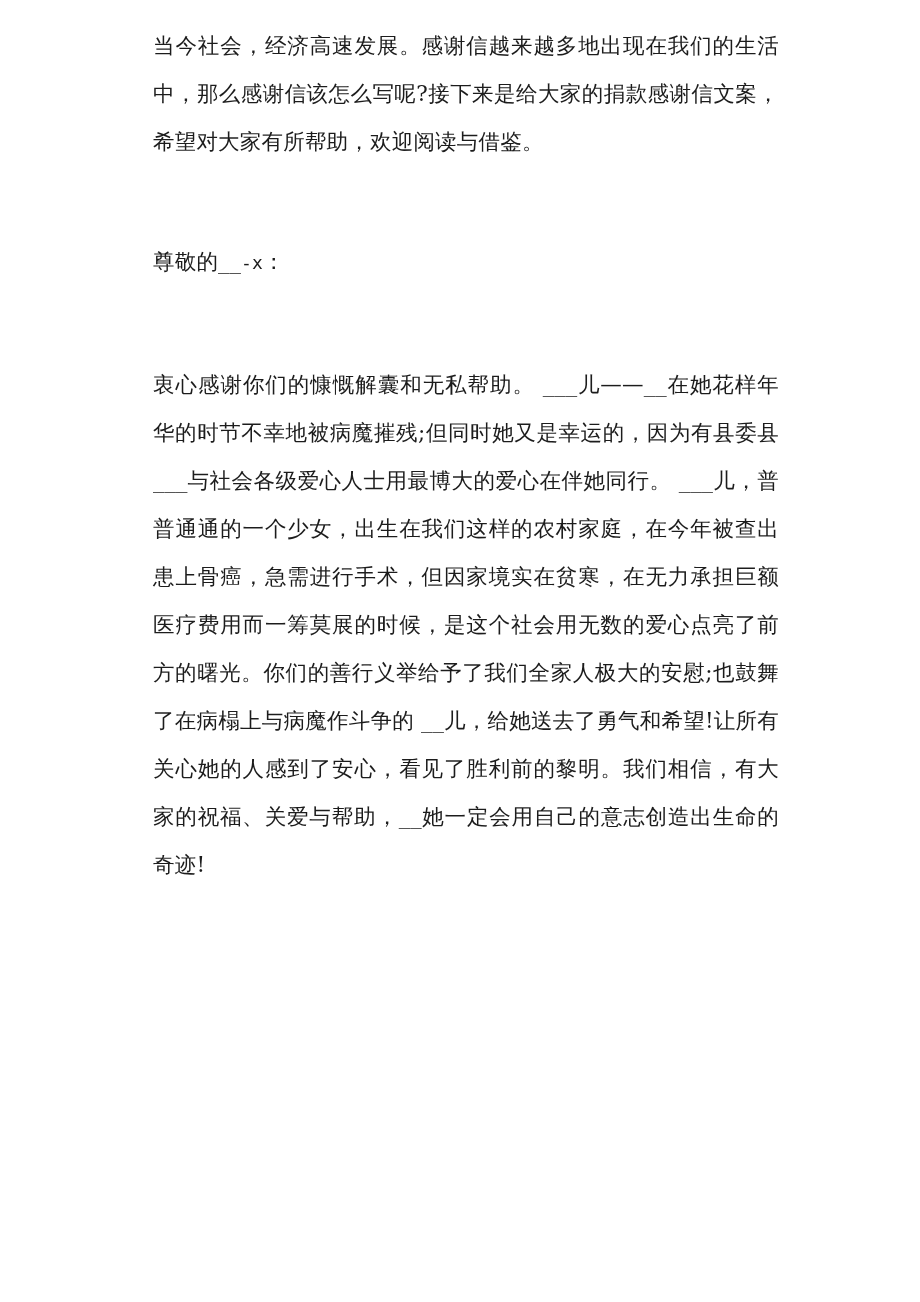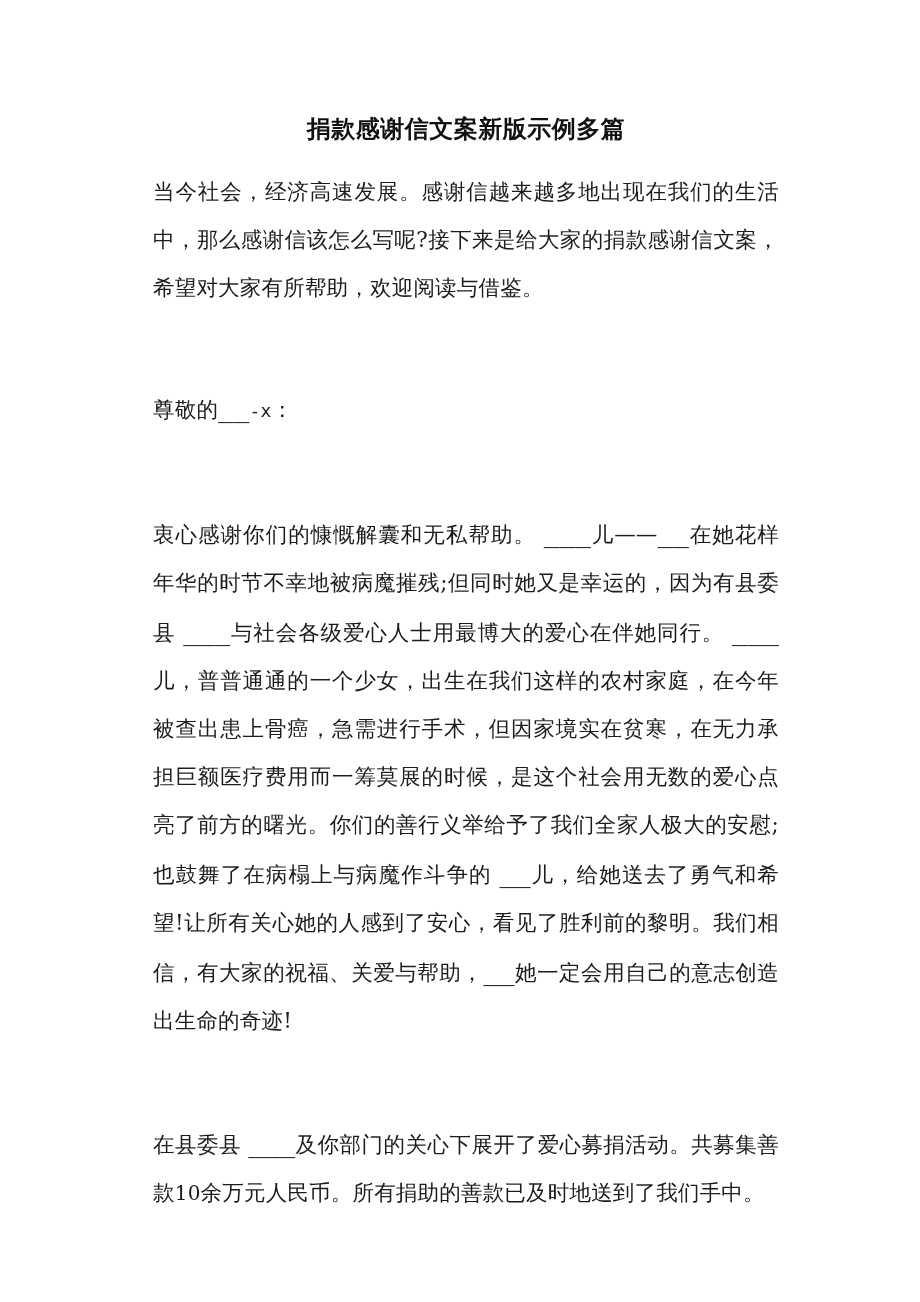--- a/index.html
+++ b/index.html
@@ -57,50 +57,48 @@
   .para.first {
     margin-top: 22px;
   }
 
   .spacer-sm { height: 48px; }
   .spacer-md { height: 50px; }
 
   
   .ph {
     font-family: "DejaVu Sans Mono", "Liberation Mono", monospace;
-    font-size: 26px;
+    font-size: 19px;
     letter-spacing: 0px;
   }
 
   .lat {
     font-family: "DejaVu Sans Mono", "Liberation Mono", monospace;
     font-size: 18px;
   }
 
   .num {
     font-family: "DejaVu Serif", "Liberation Serif", serif;
     font-size: 20px;
   }
 </style>
 </head>
 <body>
 
 <div class="page">
   <div class="doc-body">
 
-    <h1 class="doc-title">捐款感谢信文案新版示例多篇</h1>
 
     <p class="para first"><span>当今社会，经济高速发展。感谢信越来越多地出现在我们的生活中，那么感谢信该怎么写呢?接下来是给大家的捐款感谢信文案，希望对大家有所帮助，欢迎阅读与借鉴。</span></p>
 
     <div class="spacer-sm"></div>
 
     <p class="para"><span>尊敬的</span><span class="ph">__</span><span class="lat">-x</span><span>：</span></p>
 
     <div class="spacer-md"></div>
 
     <p class="para"><span>衷心感谢你们的慷慨解囊和无私帮助。 </span><span class="ph">___</span><span>儿——</span><span class="ph">__</span><span>在她花样年华的时节不幸地被病魔摧残;但同时她又是幸运的，因为有县委县 </span><span class="ph">___</span><span>与社会各级爱心人士用最博大的爱心在伴她同行。 </span><span class="ph">___</span><span>儿，普普通通的一个少女，出生在我们这样的农村家庭，在今年被查出患上骨癌，急需进行手术，但因家境实在贫寒，在无力承担巨额医疗费用而一筹莫展的时候，是这个社会用无数的爱心点亮了前方的曙光。你们的善行义举给予了我们全家人极大的安慰;也鼓舞了在病榻上与病魔作斗争的 </span><span class="ph">__</span><span>儿，给她送去了勇气和希望!让所有关心她的人感到了安心，看见了胜利前的黎明。我们相信，有大家的祝福、关爱与帮助，</span><span class="ph">__</span><span>她一定会用自己的意志创造出生命的奇迹!</span></p>
 
     <div class="spacer-md"></div>
 
-    <p class="para"><span>在县委县 </span><span class="ph">___</span><span>及你部门的关心下展开了爱心募捐活动。共募集善款</span><span class="num">10</span><span>余万元人民币。所有捐助的善款已及时地送到了我们手中。</span></p>
 
   </div>
 </div>
 
 </body></html>

